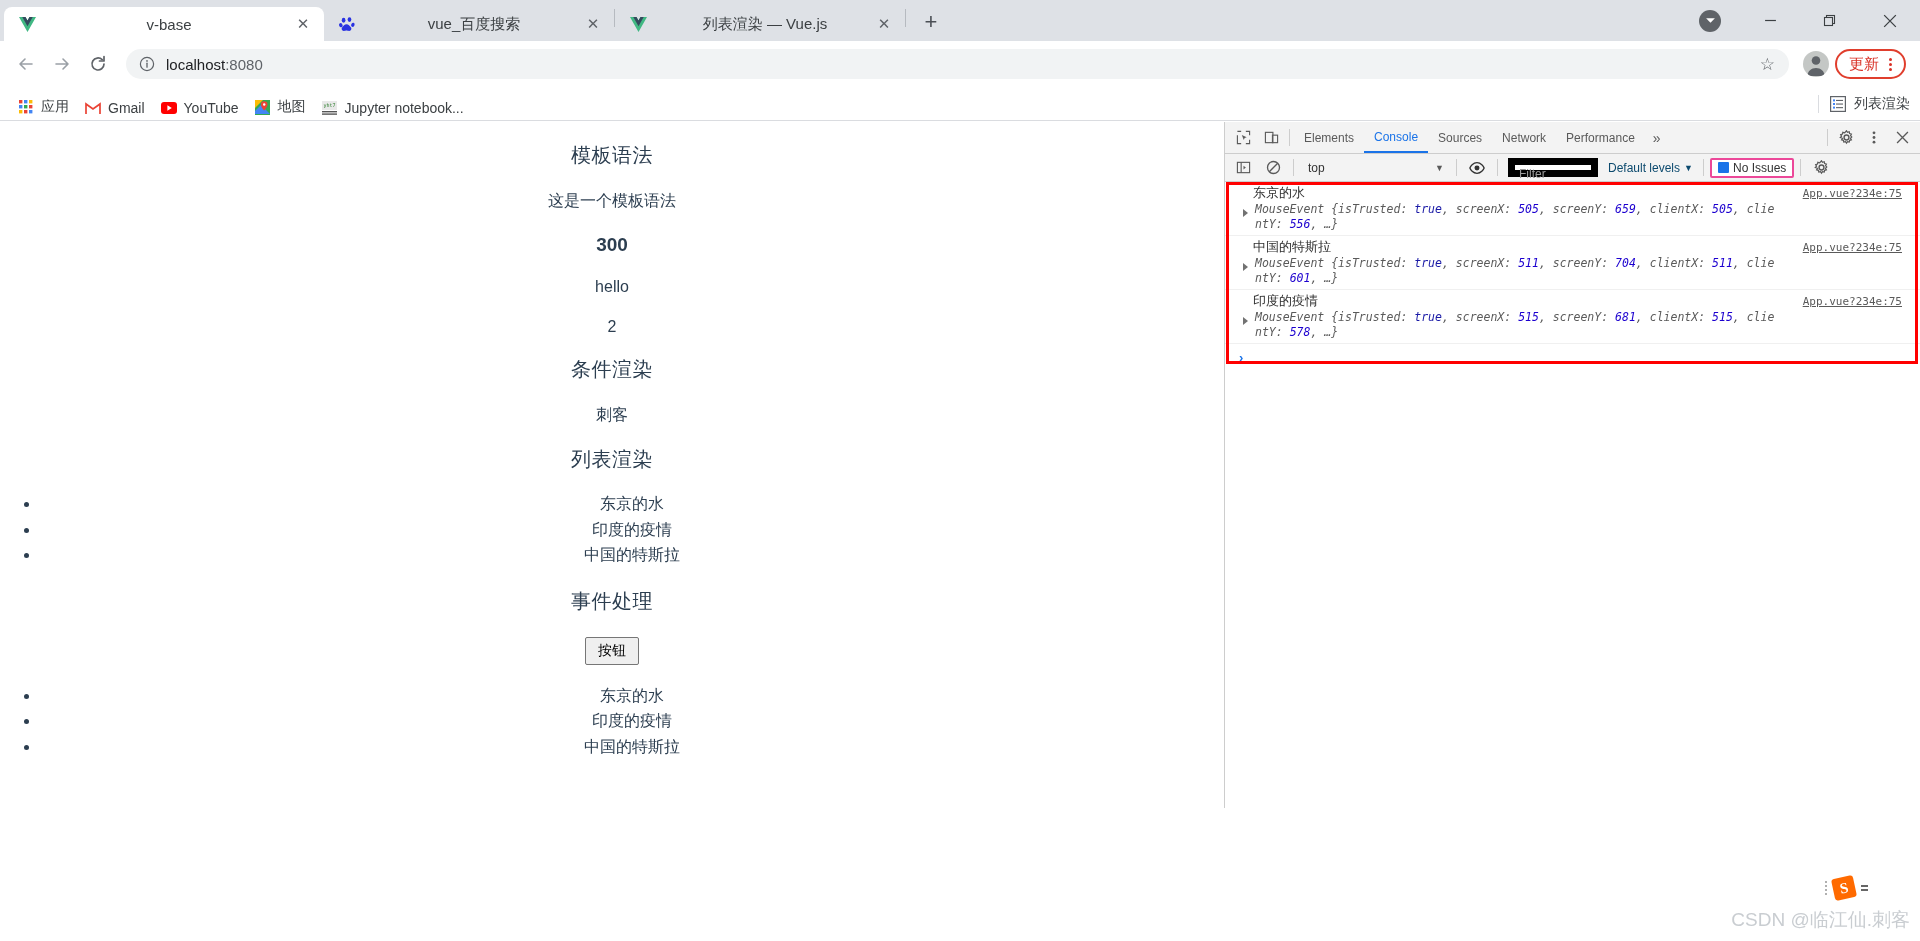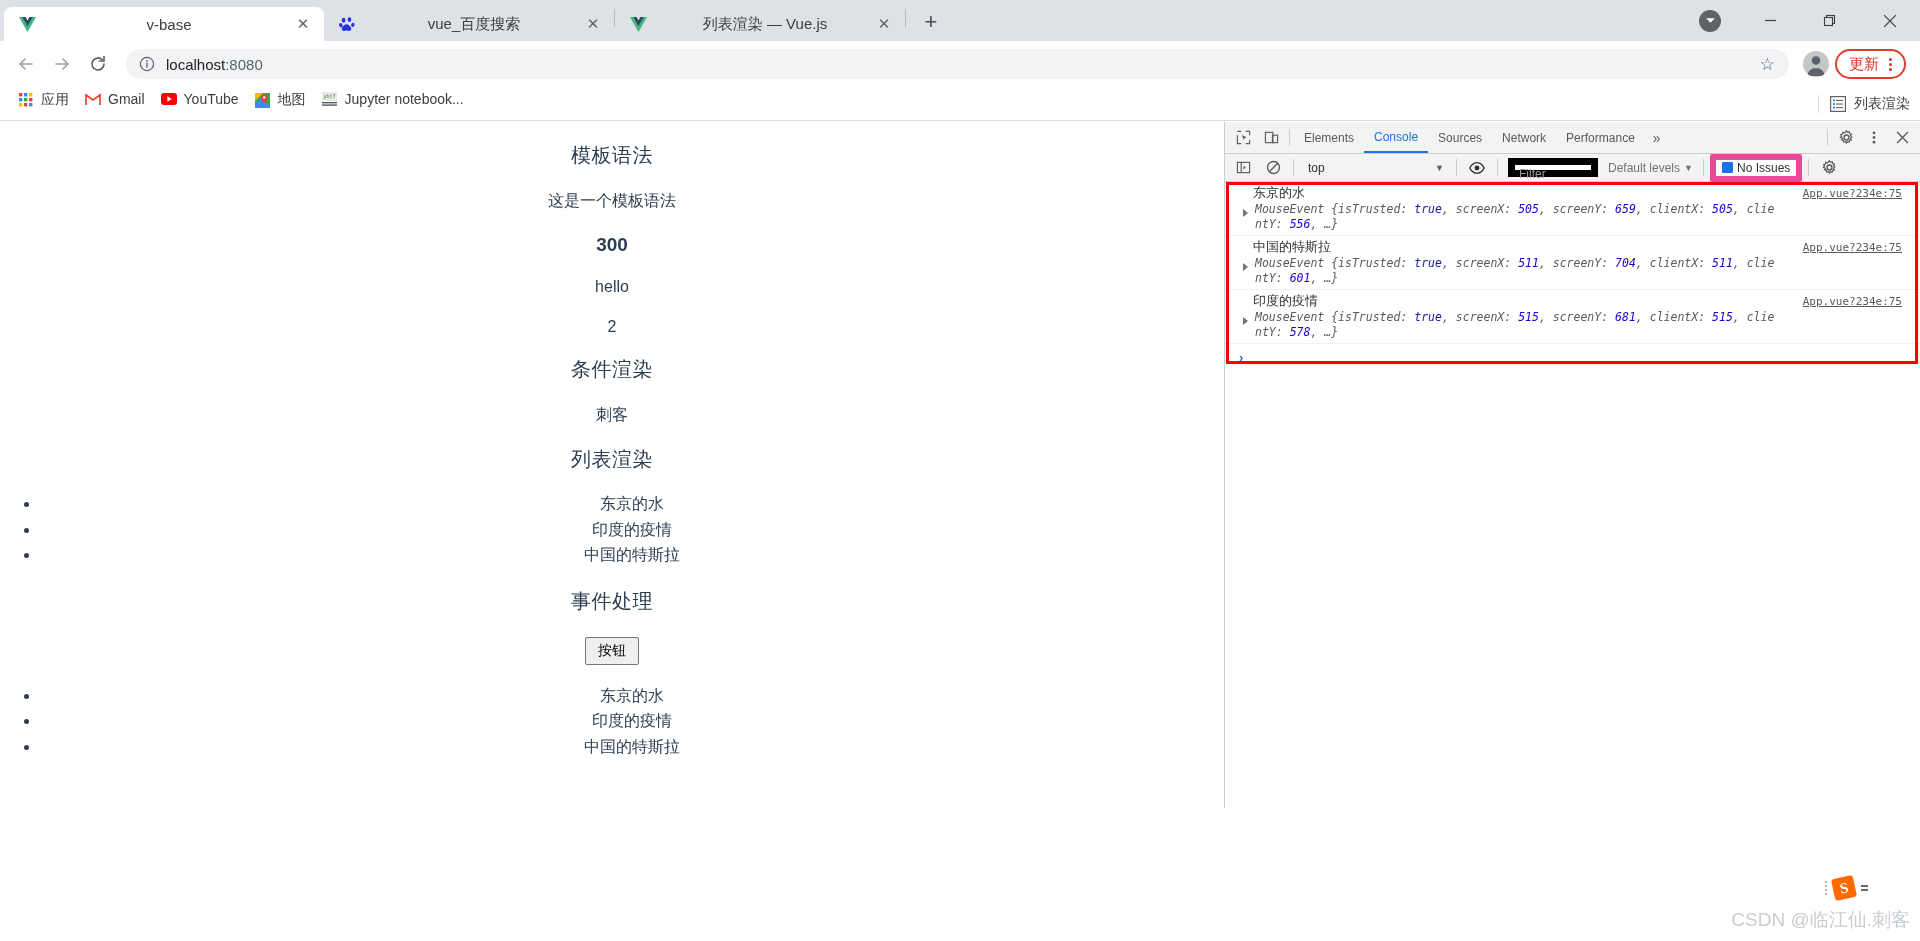--- a/index.html
+++ b/index.html
@@ -105,21 +105,21 @@
     height: 30px; border: 2px solid #e03e2d; border-radius: 16px;
     display: flex; align-items: center; padding: 0 8px 0 12px;
     color: #d93025; font-size: 15px; gap: 6px; margin-right: 6px;
   }
   .kebab { display: flex; flex-direction: column; gap: 2px; padding: 0 4px; }
   .kebab i { width: 3px; height: 3px; border-radius: 50%; background: #d93025; display: block; }
 
   
   .bookmarks {
     height: 34px; background: #ffffff;
-    display: flex; align-items: flex-start; padding: 0 10px;
+    display: flex; align-items: flex-end; padding: 0 10px;
     border-bottom: 1px solid #dadce0;
     position: relative;
   }
   .bm {
     display: flex; align-items: center; gap: 7px;
     padding: 4px 8px; border-radius: 4px; font-size: 14px; color: #3c4043;
     white-space: nowrap;
   }
   .bm-ico { width: 16px; height: 16px; flex: 0 0 16px; display: flex; align-items: center; justify-content: center; }
   .reading-list {
@@ -221,24 +221,24 @@
   .ctx-select {
     display: flex; align-items: center; min-width: 150px;
     font-size: 12px; color: #333; padding-left: 8px; position: relative;
   }
   .ctx-select .caret { margin-left: auto; padding-right: 6px; font-size: 9px; color: #5a5a5a; }
   .filter-input {
     width: 90px; height: 19px; background: #fff; border: 7px solid #000000;
     font-size: 12px; color: #9a9a9a; padding: 0 4px; line-height: 19px;
     margin: 0 4px;
   }
-  .levels { font-size: 12px; color: #737373; padding: 0 4px; display:flex; align-items:center; gap:4px;}
+  .levels { font-size: 12px; color: #0c4a6e; padding: 0 4px; display:flex; align-items:center; gap:4px;}
   .issues {
     display: flex; align-items: center; gap: 4px; font-size: 12px; color: #333;
-    border: 6px solid #ec4899; padding: 1px 6px; border-radius: 2px; background:#fff;
+    border: 2px solid #ec4899; padding: 1px 6px; border-radius: 2px; background:#fff;
   }
   .issue-sq { width: 11px; height: 11px; background: #1a73e8; border-radius: 1px; display:inline-block;}
 
   .console-area {
     position: relative;
     background: #ffffff;
     height: 755px;
   }
   .hl-box {
     position: absolute; left: 1px; top: 0px; width: 692px; height: 182px;

